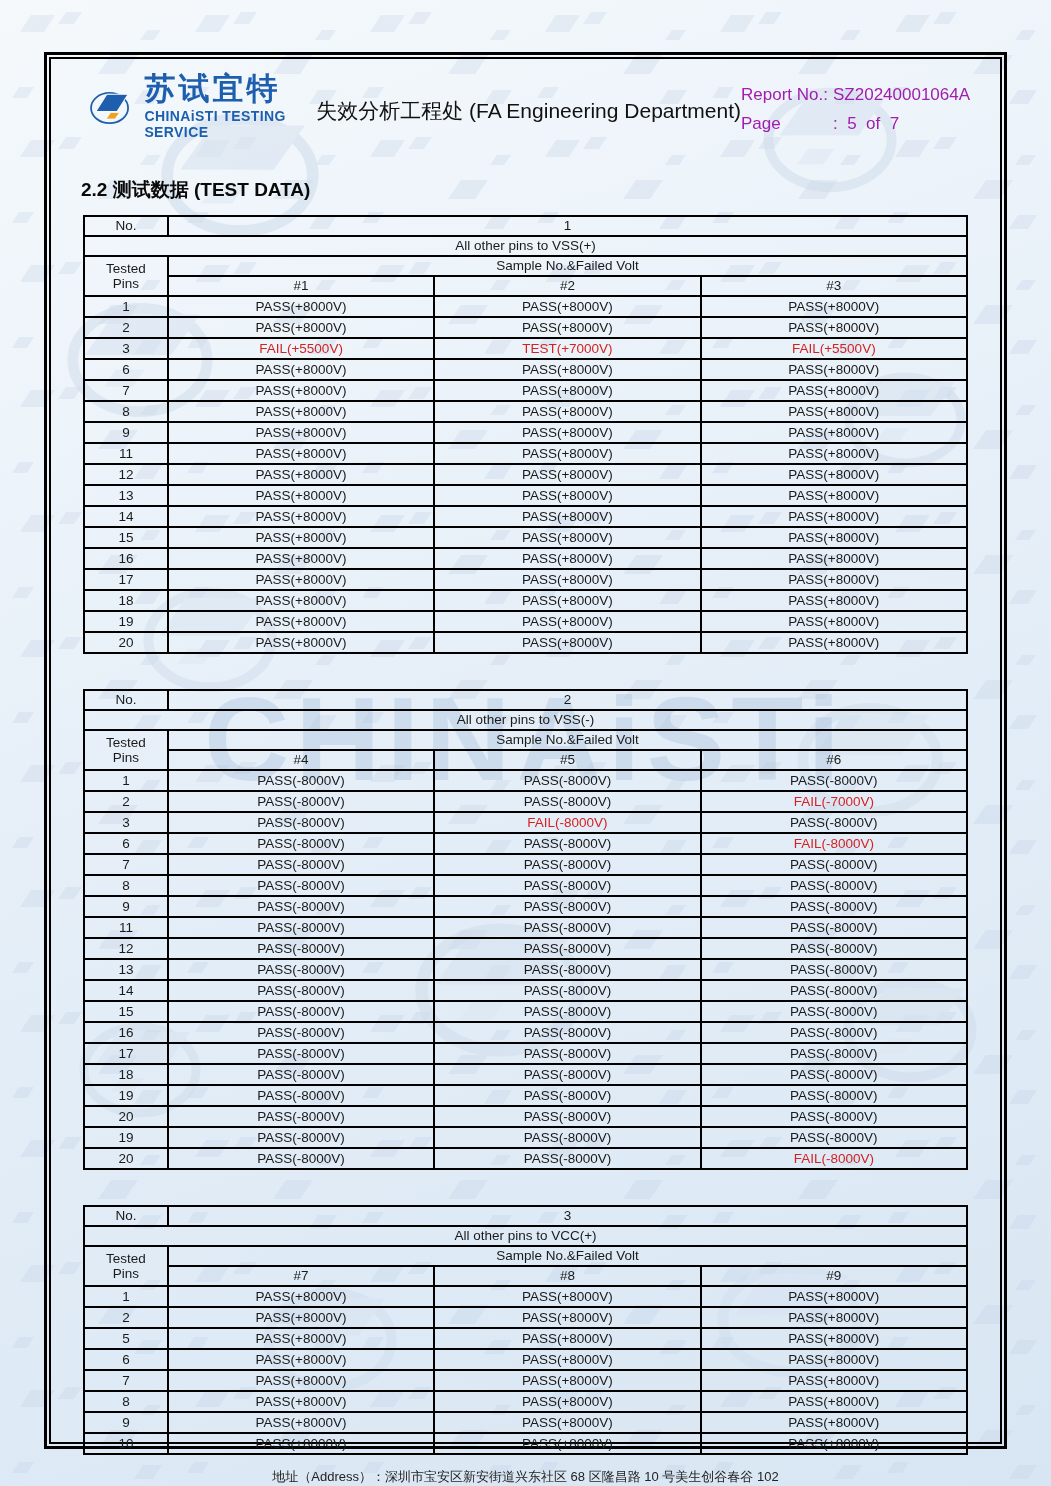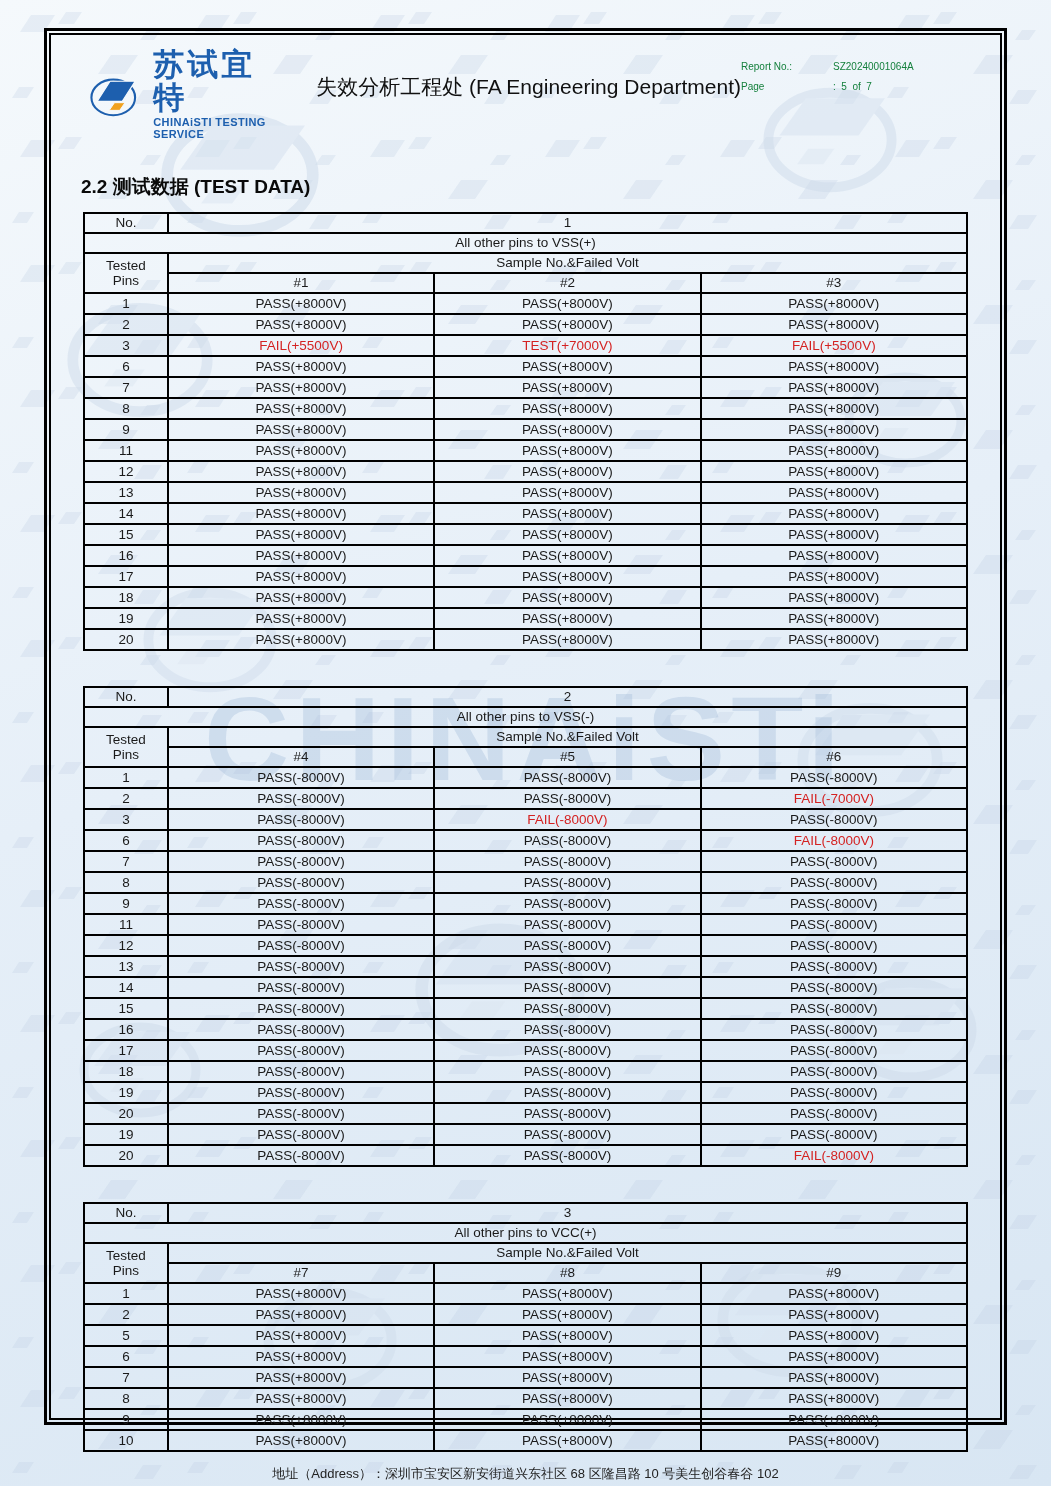--- a/index.html
+++ b/index.html
@@ -5,37 +5,37 @@
   html,body { margin:0; padding:0; }
   body {
     width:1051px; height:1486px;
     position:relative; overflow:hidden;
     background: linear-gradient(160deg,#f5f9fc 0%, #e6eff8 45%, #d8e6f3 100%);
     font-family:"Liberation Sans", sans-serif;
     color:#1a1a1a;
   }
   .watermark-layer { position:absolute; left:0; top:0; width:1051px; height:1486px; z-index:0; }
   .page-frame {
-    position:absolute; left:44px; top:28px; width:957px; height:1391px;
+    position:absolute; left:44px; top:52px; width:957px; height:1391px;
     border:3px solid #000; z-index:1; background:transparent;
   }
   .page-inner {
     position:absolute; left:2px; top:2px; right:2px; bottom:2px;
     border:2px solid #000;
     padding:6px 20px 0 20px;
     box-sizing:border-box;
   }
   
   .hdr { display:flex; align-items:flex-start; padding:8px 4px 0 18px; }
   .logo-block { display:flex; align-items:center; }
   .logo-texts { margin-left:6px; }
   .logo-cn { font-size:31px; font-weight:bold; color:#1d5fae; letter-spacing:3px; line-height:1.05; }
-  .logo-en { font-size:11px; font-weight:bold; color:#1d5fae; letter-spacing:0.4px; margin-top:2px; }
+  .logo-en { font-size:14px; font-weight:bold; color:#1d5fae; letter-spacing:0.4px; margin-top:2px; }
   .dept-title { font-size:21px; font-weight:normal; color:#111; margin:24px 0 0 28px; white-space:nowrap; }
-  .report-block { margin-left:auto; margin-top:12px; font-size:10px; color:#15803d; min-width:235px; }
+  .report-block { margin-left:auto; margin-top:12px; font-size:17px; color:#a21caf; min-width:235px; }
   .report-row { display:flex; margin-bottom:9px; }
   .report-row .lbl { width:92px; flex:0 0 92px; }
   .report-row .val { white-space:pre; }
   
   .section-title { font-size:19px; font-weight:bold; color:#0a0a0a; margin:34px 0 12px 10px; }
   
   .tables-area { margin:0 12px; }
   table.data-table {
     width:100%; border-collapse:collapse; table-layout:fixed;
     background:transparent; margin-bottom:35px;

